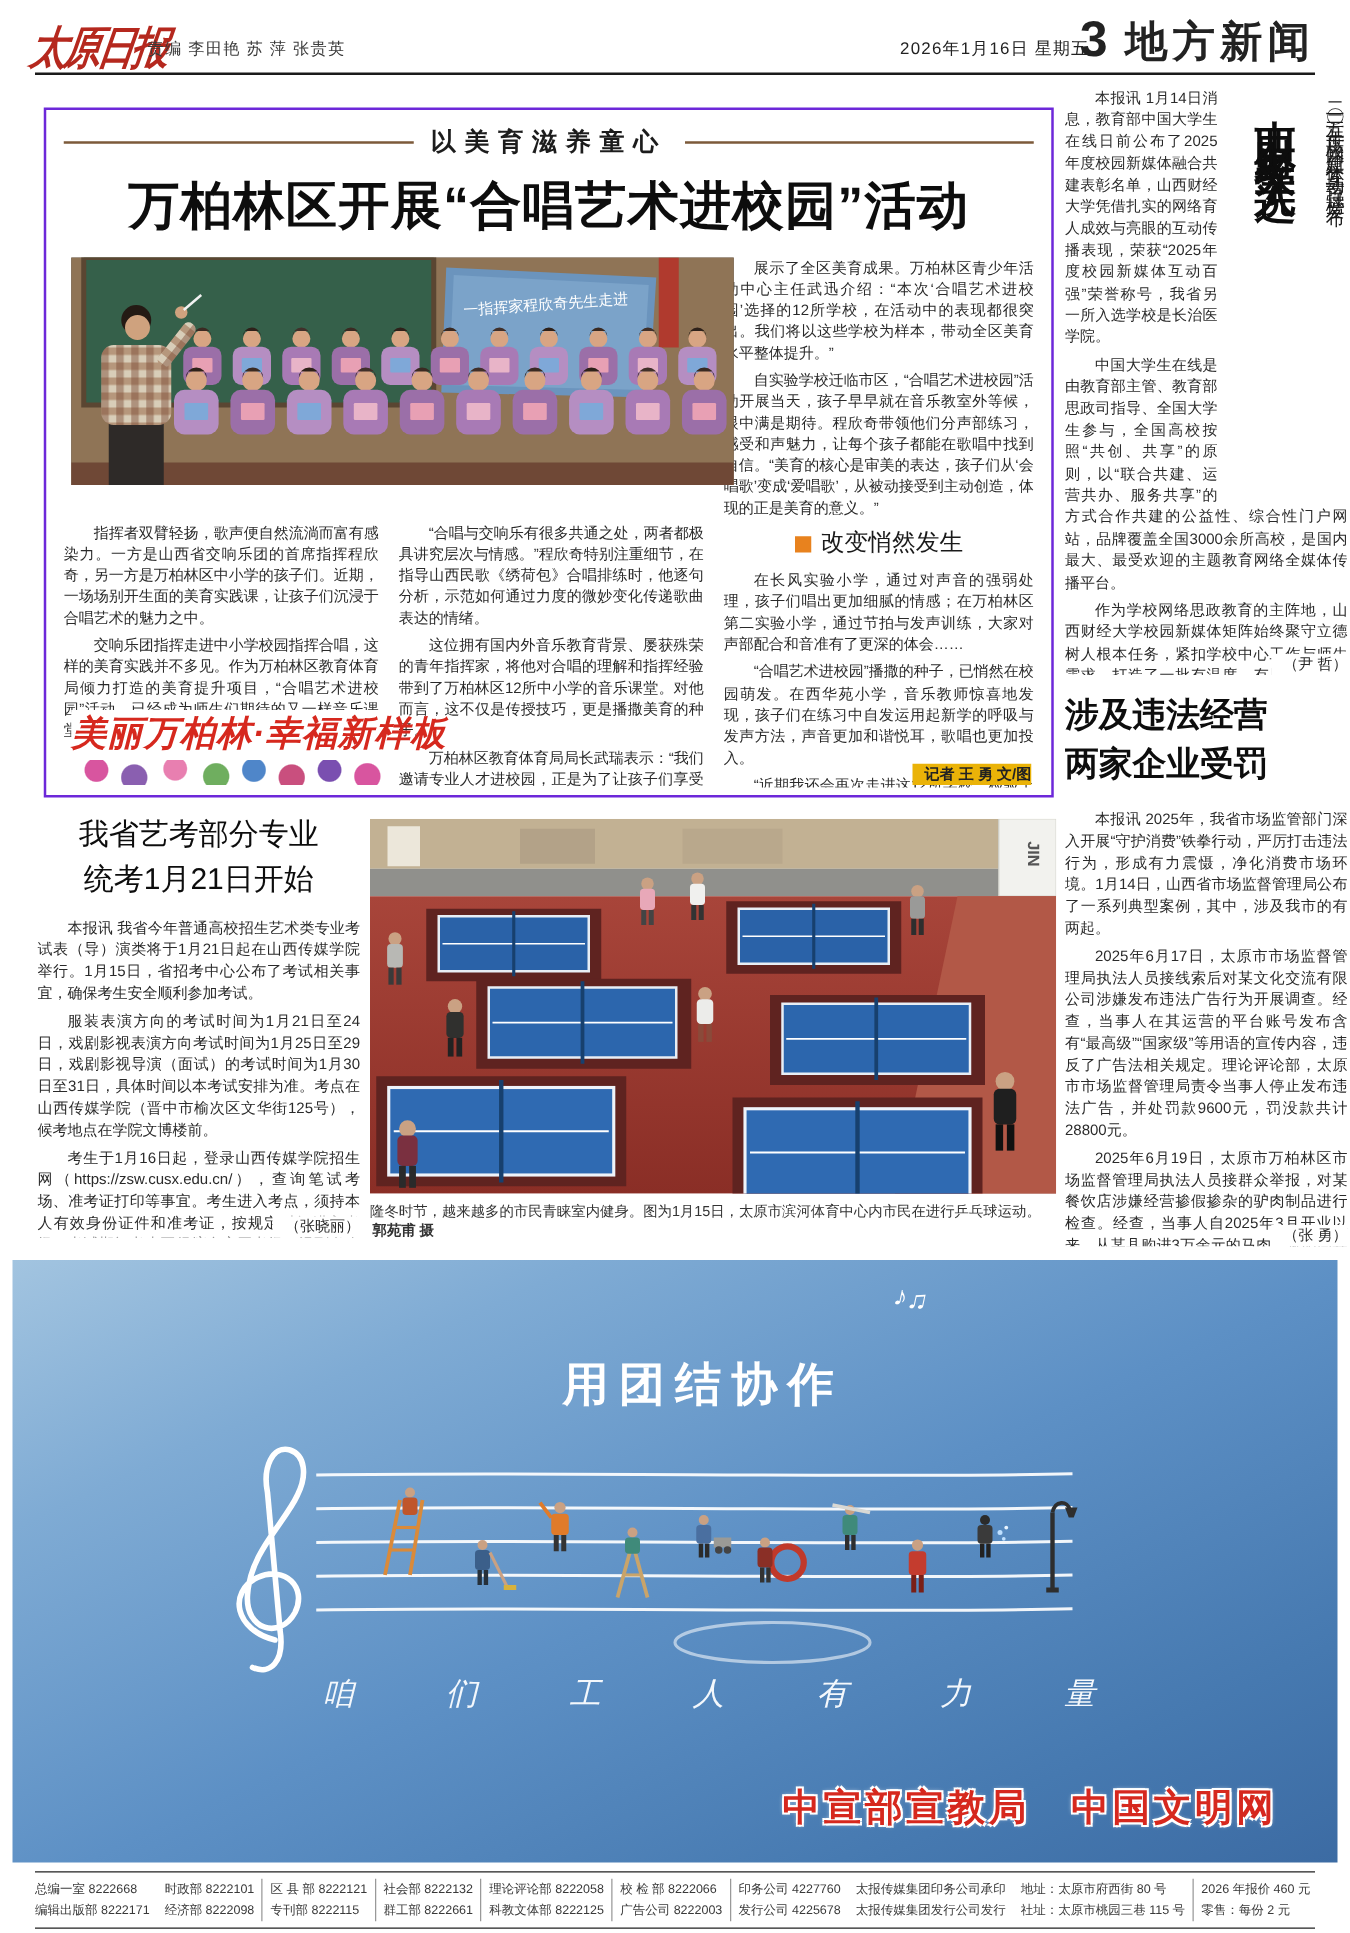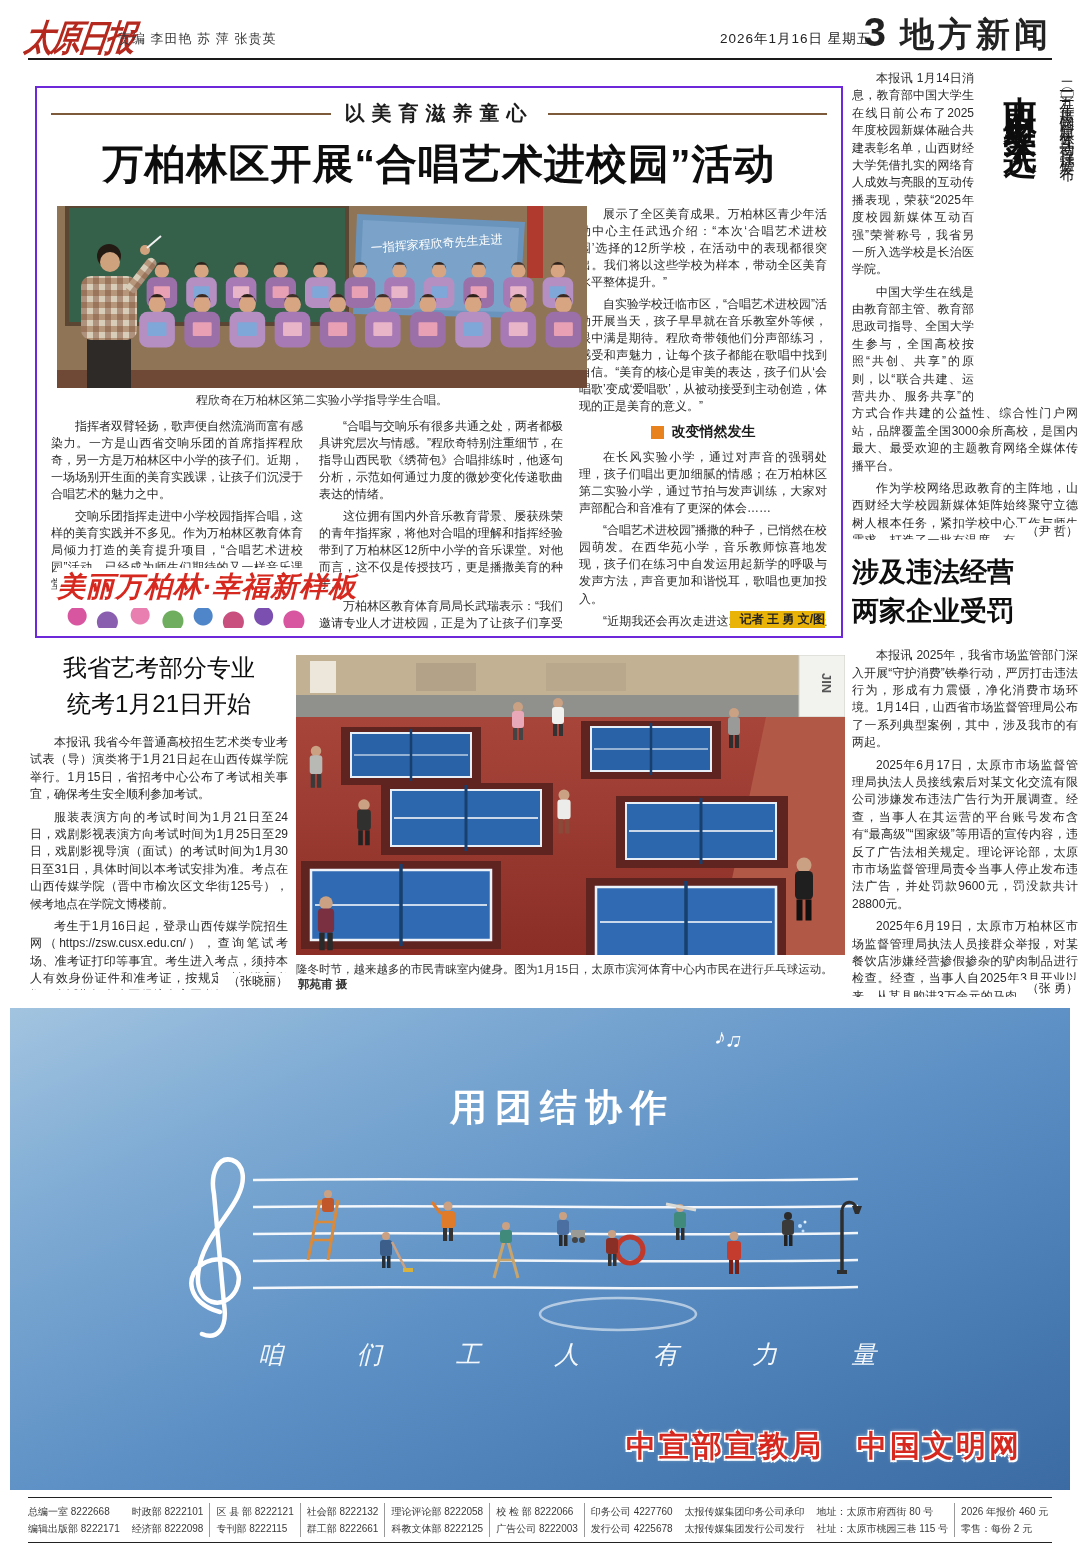--- a/index.html
+++ b/index.html
@@ -21,21 +21,21 @@
   .kicker { display:flex; align-items:center; gap:14px; margin-top:2px; }
   .kicker .kline { flex:1; height:2px; background:#7c5a3a; }
   .kicker .ktext { font-size:20px; font-weight:bold; letter-spacing:7px; color:#1c1c1c; }
   .main-headline { text-align:center; font-size:41px; font-weight:900; letter-spacing:1px; color:#0d0d0d; margin-top:10px; }
   .cols { position:relative; margin-top:14px; height:424px; display:flex; gap:16px; }
   .col { font-size:12px; line-height:1.42; text-align:justify; color:#2a2a2a; overflow:hidden; }
   .col p { text-indent:2em; margin-bottom:5px; }
   .c1 { width:252px; padding-top:212px; padding-bottom:62px; }
   .c2 { width:244px; padding-top:212px; }
   .c3 { width:248px; }
-  .sechead { display:flex; justify-content:center; align-items:center; gap:8px; font-size:14px; font-weight:bold; color:#1a1a1a; margin:7px 0; }
+  .sechead { display:flex; justify-content:center; align-items:center; gap:8px; font-size:19px; font-weight:normal; color:#1a1a1a; margin:7px 0; }
   .sechead .sq { width:13px; height:13px; background:#e8821e; }
   .choir-photo { position:absolute; left:6px; top:0; width:530px; height:182px; background:#5a4a3a; }
   .photo-cap { position:absolute; left:6px; top:186px; width:530px; text-align:center; font-size:12px; color:#333; }
   .slogan-wrap { position:absolute; left:6px; bottom:2px; width:252px; background:#fff; text-align:center; }
   .slogan { font-size:28px; font-weight:900; font-style:italic; color:#d6281e; white-space:nowrap; letter-spacing:1px; }
   .splash { height:20px; margin-top:2px;
     background:
       radial-gradient(circle at 8% 40%, #d8559f 0 9px, transparent 10px),
       radial-gradient(circle at 20% 70%, #8a5fb0 0 10px, transparent 11px),
       radial-gradient(circle at 33% 35%, #e87fb0 0 9px, transparent 10px),
@@ -171,21 +171,20 @@
           <rect x="30" y="128" width="44" height="54" fill="#2e2a28"></rect>
           <rect x="24" y="70" width="56" height="64" rx="10" fill="url(#plaid)"></rect>
           <rect x="66" y="44" width="11" height="42" rx="5" transform="rotate(38 71 86)" fill="url(#plaid)"></rect>
           <circle cx="88" cy="44" r="5" fill="#cfa27e"></circle>
           <line x1="90" y1="42" x2="104" y2="30" stroke="#f2f2f2" stroke-width="2"></line>
           <circle cx="52" cy="50" r="12" fill="#241a14"></circle>
           <circle cx="53" cy="56" r="10" fill="#cfa27e"></circle>
         </g>
       </svg>
     </div>
-    <div class="photo-cap">程欣奇在万柏林区第二实验小学指导学生合唱。</div>
 
     <div class="col c1">
       <p>指挥者双臂轻扬，歌声便自然流淌而富有感染力。一方是山西省交响乐团的首席指挥程欣奇，另一方是万柏林区中小学的孩子们。近期，一场场别开生面的美育实践课，让孩子们沉浸于合唱艺术的魅力之中。</p>
       <p>交响乐团指挥走进中小学校园指挥合唱，这样的美育实践并不多见。作为万柏林区教育体育局倾力打造的美育提升项目，“合唱艺术进校园”活动，已经成为师生们期待的又一样音乐课堂。</p>
       <div class="sechead">
         <span class="sq"></span>
         <span>一次探索实践</span>
       </div>
 
     </div>

